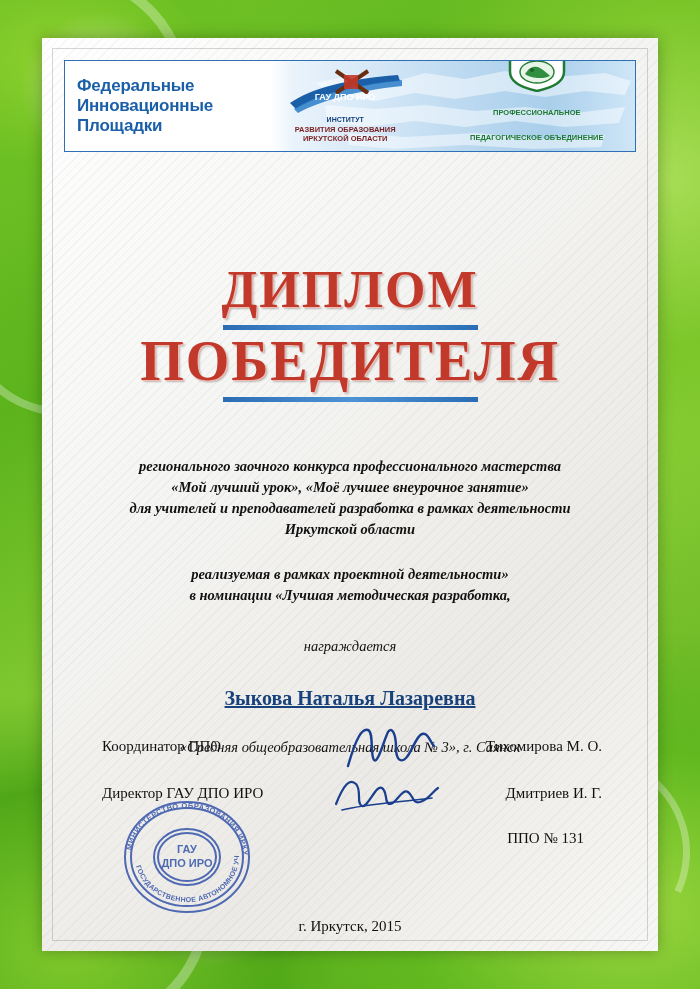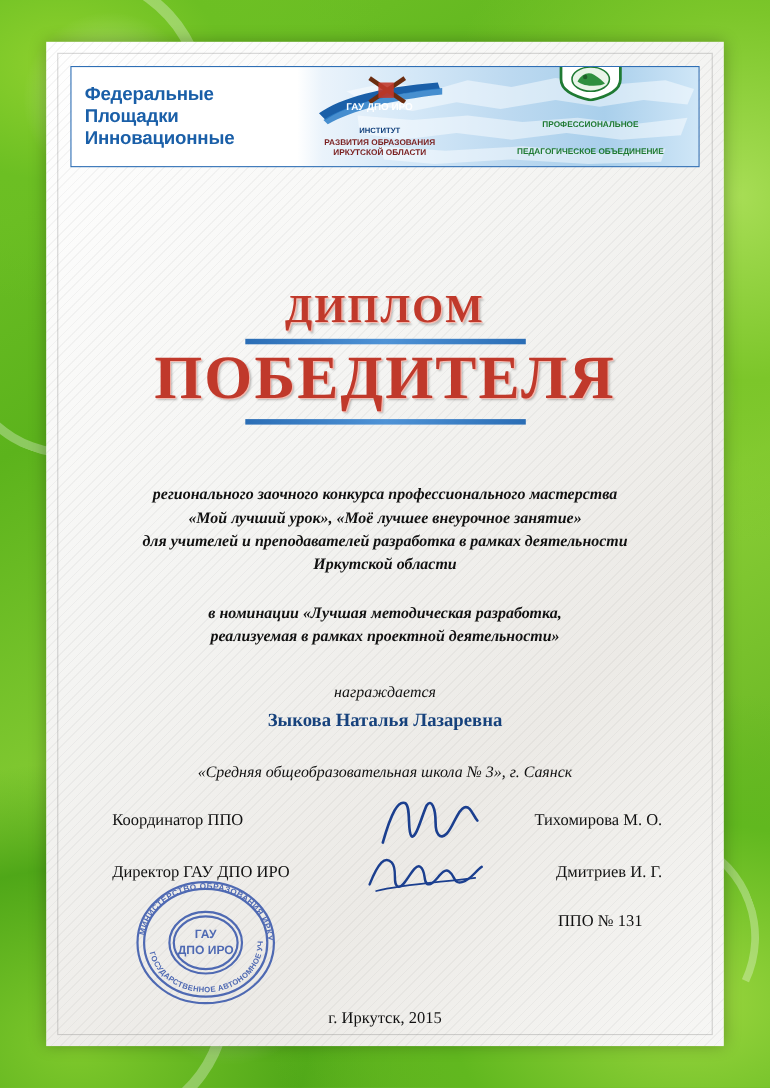--- a/index.html
+++ b/index.html
@@ -178,21 +178,21 @@
   .title-sub {
     font-family: "Liberation Serif", serif;
     font-weight: bold;
     color: #c0392b;
     letter-spacing: 2px;
     line-height: 1.05;
     text-shadow:
       1px 1px 0 #f5b8ae,
       2px 2px 2px rgba(0,0,0,0.25);
   }
-  .title-main { font-size: 36px; }
+  .title-main { font-size: 52px; }
   .title-sub  { font-size: 56px; margin-top: 2px; }
 
   .title-rule {
     width: 255px;
     height: 5px;
     margin: 7px auto 0 auto;
     background: linear-gradient(90deg, #2a6db5 0%, #4f93d6 50%, #2a6db5 100%);
   }
 
   .para {
@@ -206,25 +206,26 @@
   .block-award { margin-top: 54px; }
   .block-nomination { margin-top: 24px; }
   .block-granted {
     margin-top: 32px;
     font-style: italic;
     font-weight: normal;
     font-size: 14.5px;
     color: #111111;
   }
   .winner-name {
-    margin-top: 6px;
-    font-family: "Liberation Serif", serif;
-    font-weight: bold;
-    font-size: 17px;
+    margin-top: 32px;
+    font-family: "Liberation Serif", serif;
+    font-weight: bold;
+    font-size: 20px;
     color: #17427c;
+    text-decoration: underline;
   }
   .block-org {
     margin-top: 26px;
     font-family: "Liberation Serif", serif;
     font-style: italic;
     font-size: 14.5px;
     line-height: 22px;
     color: #111111;
   }
 
@@ -308,22 +309,22 @@
         <rect x="0" y="0" width="330" height="92" fill="none"></rect>
         <g fill="#ffffff" opacity="0.85">
           <path d="M10,22 L48,14 L92,20 L120,12 L160,18 L200,10 L250,16 L300,12 L326,20 L320,34 L280,30 L240,36 L200,30 L150,38 L110,32 L70,40 L30,34 Z"></path>
           <path d="M20,44 L70,48 L120,44 L170,50 L220,46 L270,52 L320,46 L314,62 L260,66 L210,60 L160,66 L110,60 L60,66 L22,60 Z"></path>
           <path d="M40,72 L100,76 L170,72 L240,78 L300,74 L296,86 L230,88 L160,84 L90,88 L44,84 Z"></path>
         </g>
       </svg>
 
       <div class="banner-left">
         <div class="line">Федеральные</div>
+        <div class="line">Инновационные</div>
         <div class="line">Площадки</div>
-        <div class="line">Инновационные</div>
       </div>
 
       <div class="banner-mid">
         <svg class="logo-mark" width="122" height="46" viewBox="0 0 122 46">
           <path d="M6,34 C26,20 62,10 114,6 L116,12 C66,17 32,27 12,40 Z" fill="#1a5fa8"></path>
           <path d="M10,40 C32,26 68,16 118,11 L118,17 C70,22 36,32 14,44 Z" fill="#2a7cc7" opacity="0.85"></path>
           <path d="M52,2 L84,24" stroke="#6b2d10" stroke-width="4" fill="none"></path>
           <path d="M84,2 L52,24" stroke="#6b2d10" stroke-width="4" fill="none"></path>
           <rect x="60" y="6" width="14" height="14" fill="#c0392b" opacity="0.9"></rect>
           <text x="61" y="31" font-family="Liberation Sans, sans-serif" font-size="9" font-weight="bold" fill="#ffffff" text-anchor="middle">ГАУ ДПО ИРО</text>
@@ -357,22 +358,22 @@
       </div>
 
       <div class="para block-award">
         <div>регионального заочного конкурса профессионального мастерства</div>
         <div>«Мой лучший урок», «Моё лучшее внеурочное занятие»</div>
         <div>для учителей и преподавателей разработка в рамках деятельности</div>
         <div>Иркутской области</div>
       </div>
 
       <div class="para block-nomination">
+        <div>реализуемая в рамках проектной деятельности»</div>
         <div>в номинации «Лучшая методическая разработка,</div>
-        <div>реализуемая в рамках проектной деятельности»</div>
       </div>
 
       <div class="block-granted">награждается</div>
 
       <div class="winner-name">Зыкова Наталья Лазаревна</div>
 
       <div class="block-org">
         <div>«Средняя общеобразовательная школа № 3», г. Саянск</div>
       </div>
     </div>

